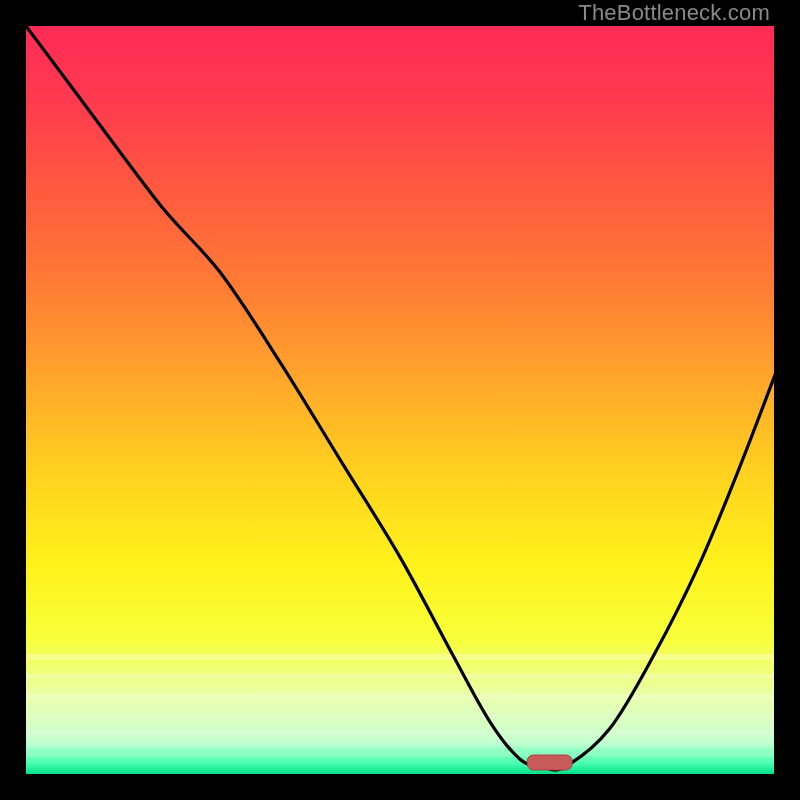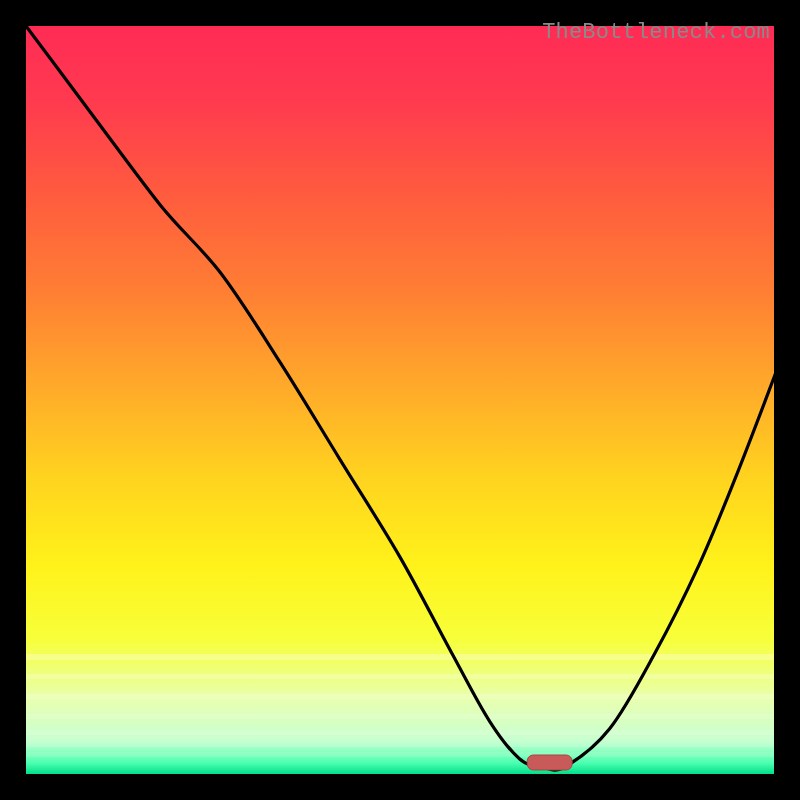--- a/index.html
+++ b/index.html
@@ -20,23 +20,23 @@
   }
   .plot {
     position: absolute;
     left: 0;
     top: 0;
     width: 748px;
     height: 748px;
   }
   .watermark {
     position: absolute;
-    top: 20px;
+    top: 0;
     right: 30px;
-    font-family: Liberation Mono, monospace;
+    font-family: Liberation Sans, sans-serif;
     font-size: 22px;
     font-weight: 500;
     color: #8a8a8a;
     letter-spacing: 0.2px;
   }
 </style>
 </head>
 <body>
 
 <div class="frame">

